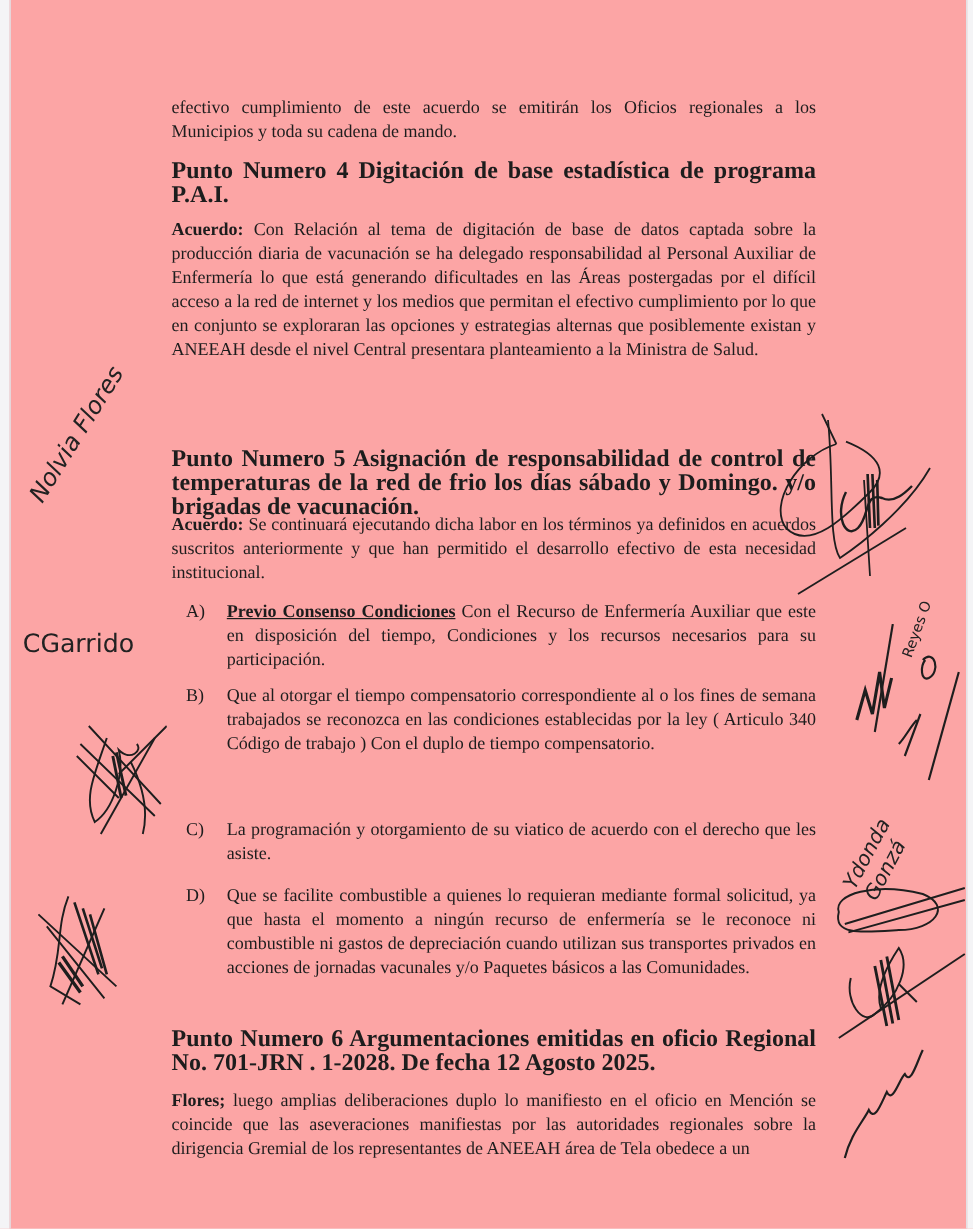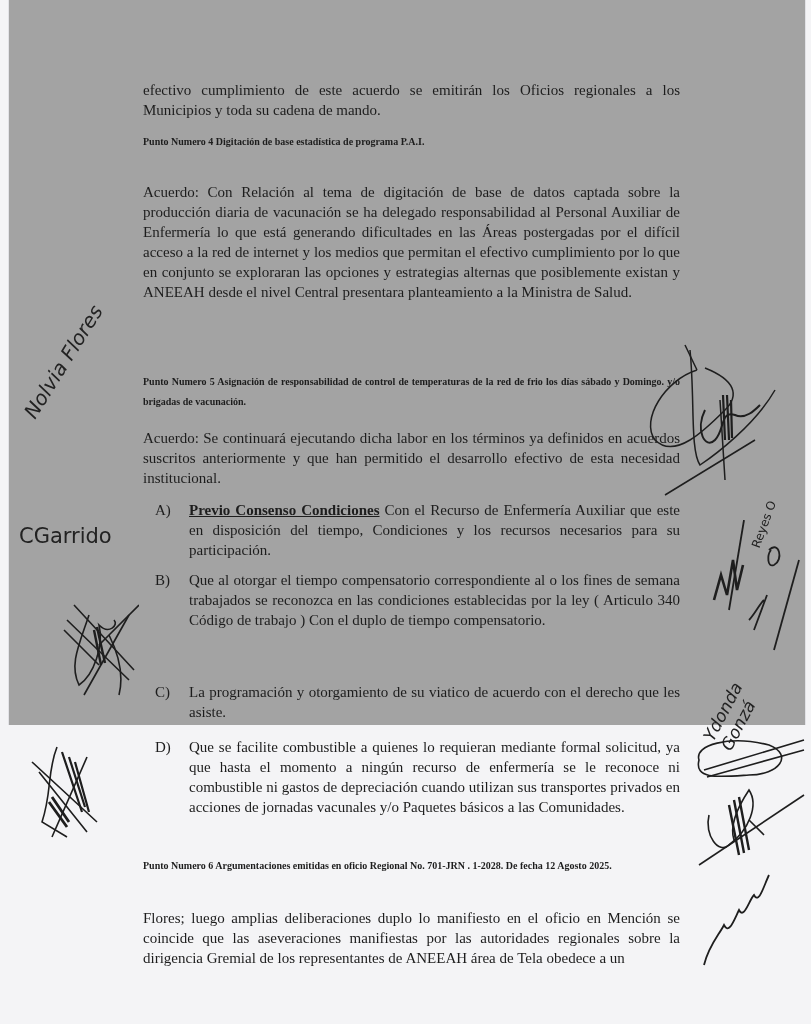--- a/index.html
+++ b/index.html
@@ -4,28 +4,28 @@
   <style>
     html, body { margin: 0; padding: 0; }
     body {
       width: 811px; height: 1024px; overflow: hidden;
       background: #f4f4f6;
       position: relative;
       font-family: "Liberation Serif", "DejaVu Serif", serif;
       color: #1d1d1d;
     }
     .page {
-      position: absolute; left: 8px; top: 0; width: 796px; height: 725px;
-      background: #a3a3a3;
+      position: absolute; left: 8px; top: 0; width: 796px; height: 1024px;
+      background: #fca5a5;
       border-left: 1px solid #e2e2e6;
       border-right: 1px solid #e2e2e6;
     }
     .text-block { position: absolute; left: 134px; width: 537px; font-size: 15px; line-height: 20px; text-align: justify; }
-    .bold { font-weight: normal; }
-    .heading { font-weight: bold; font-size: 10px; }
+    .bold { font-weight: bold; }
+    .heading { font-weight: bold; font-size: 20px; }
     .list-item { position: absolute; left: 180px; width: 491px; font-size: 15px; line-height: 20px; text-align: justify; }
     .list-item .marker { position: absolute; left: -34px; top: 0; }
     .underline { text-decoration: underline; font-weight: bold; }
     .signature { position: absolute; }
     .signature svg { display: block; }
     .hand-text { position: absolute; font-family: "DejaVu Sans", sans-serif; color: #222; }
   </style>
 </head>
 <body>
 

